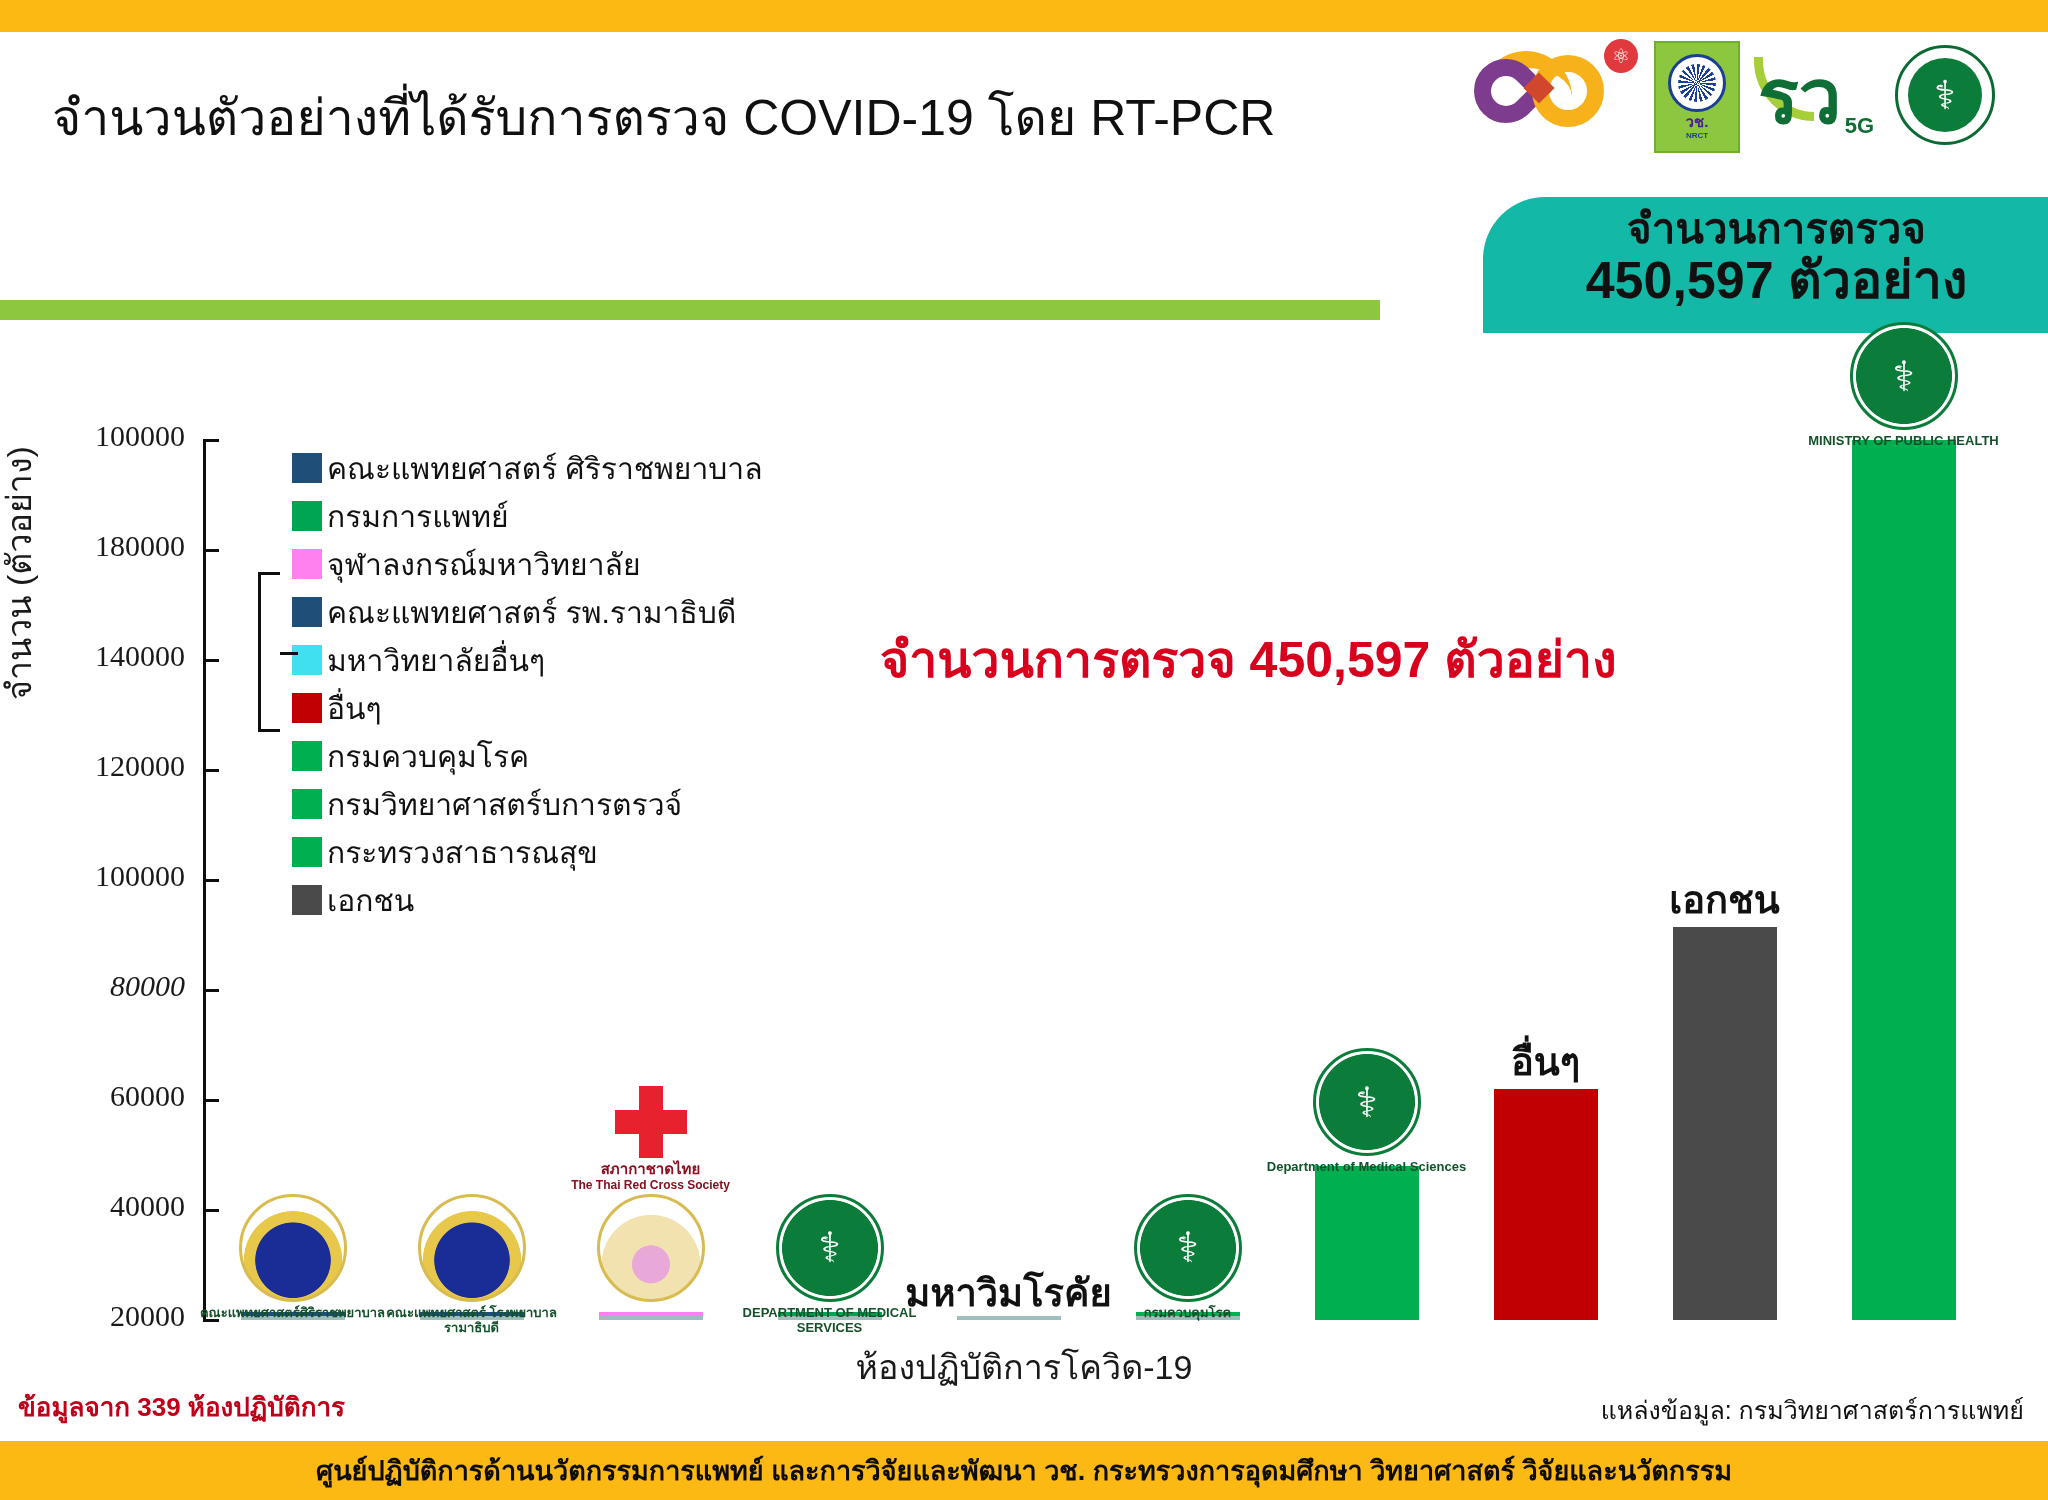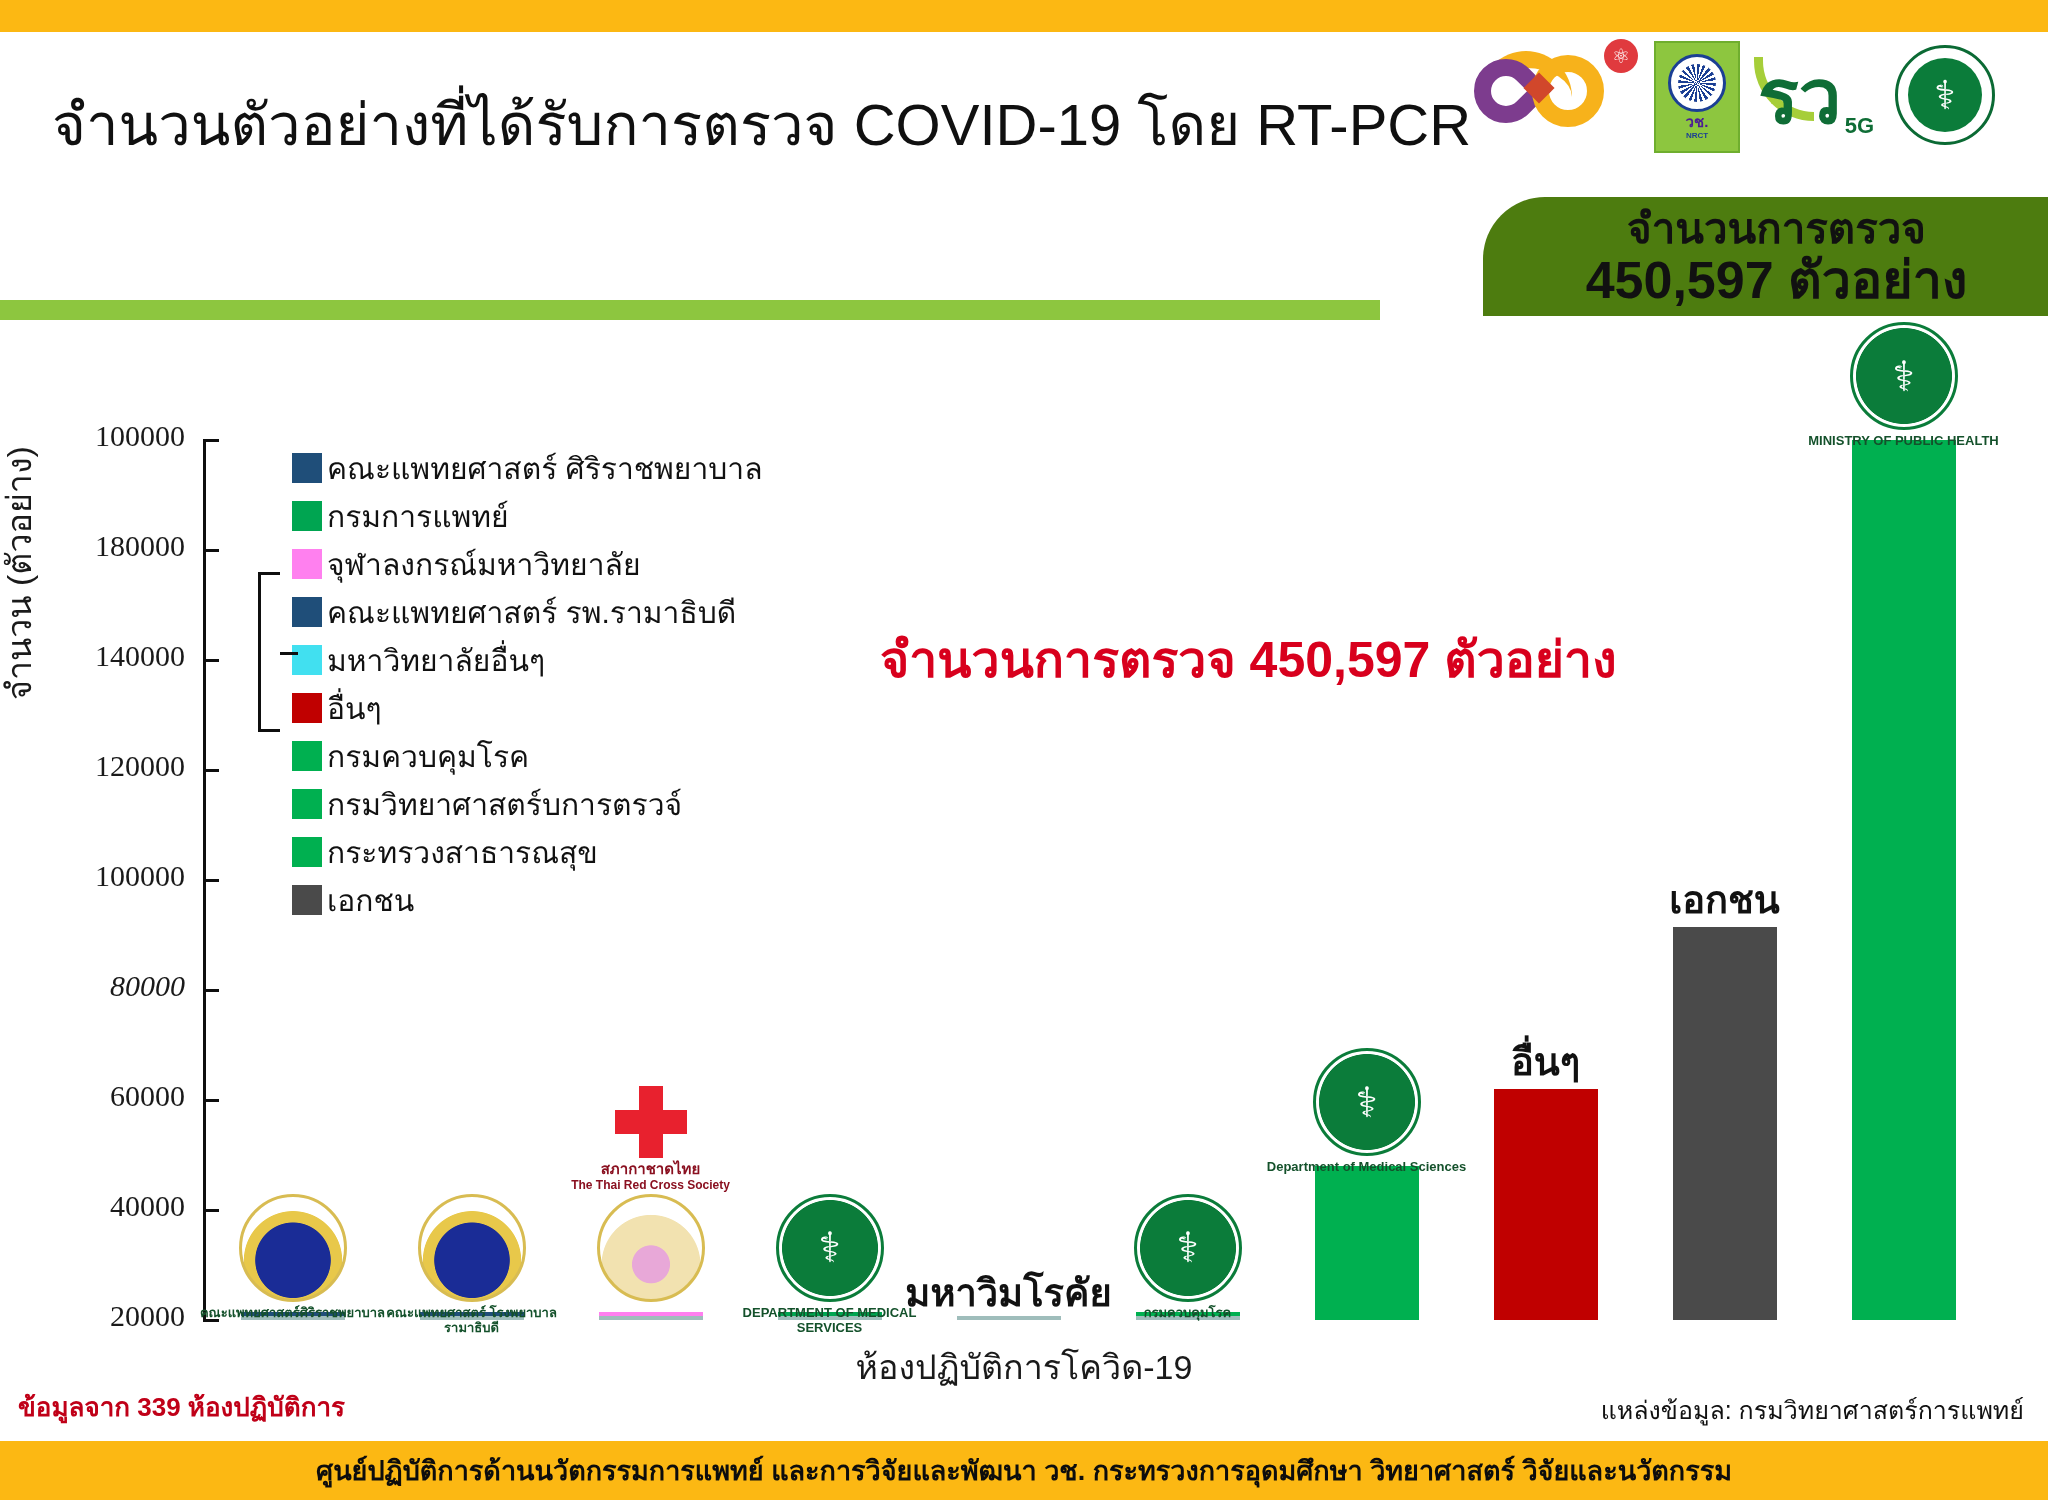--- a/index.html
+++ b/index.html
@@ -39,21 +39,21 @@
   }
   .band-green {
     position: absolute; left: 0; top: 300px;
     width: 1380px; height: 20px;
     background: #8dc63f;
   }
 
   
   .title-main {
     position: absolute; left: 52px; top: 78px;
-    font-size: 58px;
+    font-size: 50px;
     font-weight: 400;
     color: #101010;
     white-space: nowrap;
   }
   .title-sub {
     position: absolute; left: 52px; top: 180px;
     font-size: 44px;
     font-weight: 400;
     color: #101010;
     white-space: nowrap;
@@ -143,22 +143,22 @@
   .moph-inner {
     width: 74px; height: 74px; border-radius: 50%;
     background: #0b7c3a;
     display: flex; align-items: center; justify-content: center;
     color: #ffffff; font-size: 40px; line-height: 1;
   }
 
   
   .badge-count {
     position: absolute; right: 0; top: 197px;
-    width: 565px; height: 119px;
-    background: #4d7c0f;
+    width: 565px; height: 136px;
+    background: #14b8a6;
     border-radius: 62px 0 0 0;
     color: #111111;
     padding: 10px 34px 12px 56px;
     text-align: center;
   }
   .badge-line1 { font-size: 42px; font-weight: bold; line-height: 1.05; }
   .badge-line2 { font-size: 52px; font-weight: bold; line-height: 1.15; }
 
   
   .plot-area {

